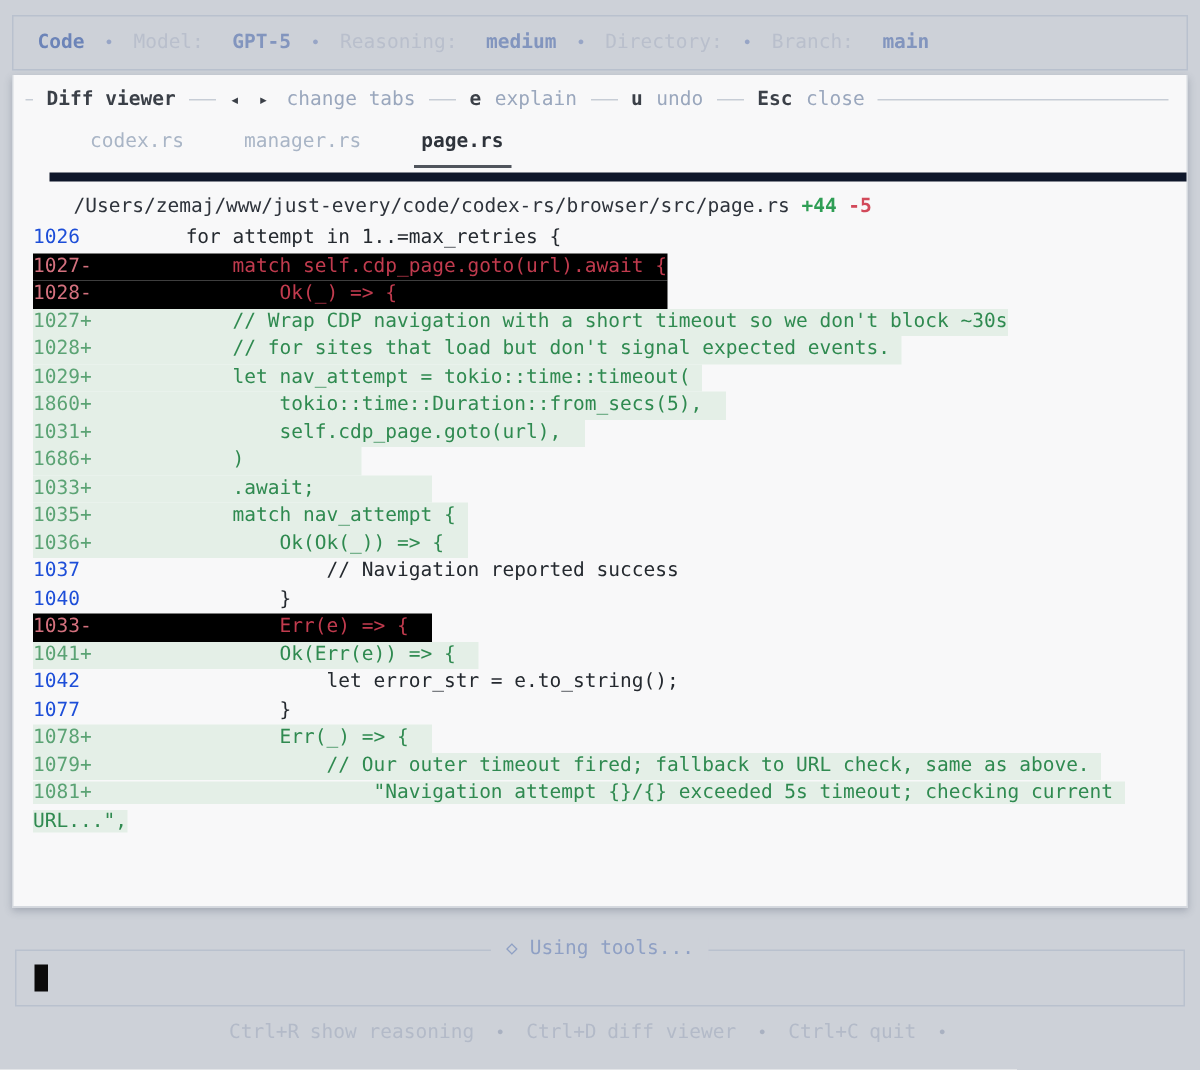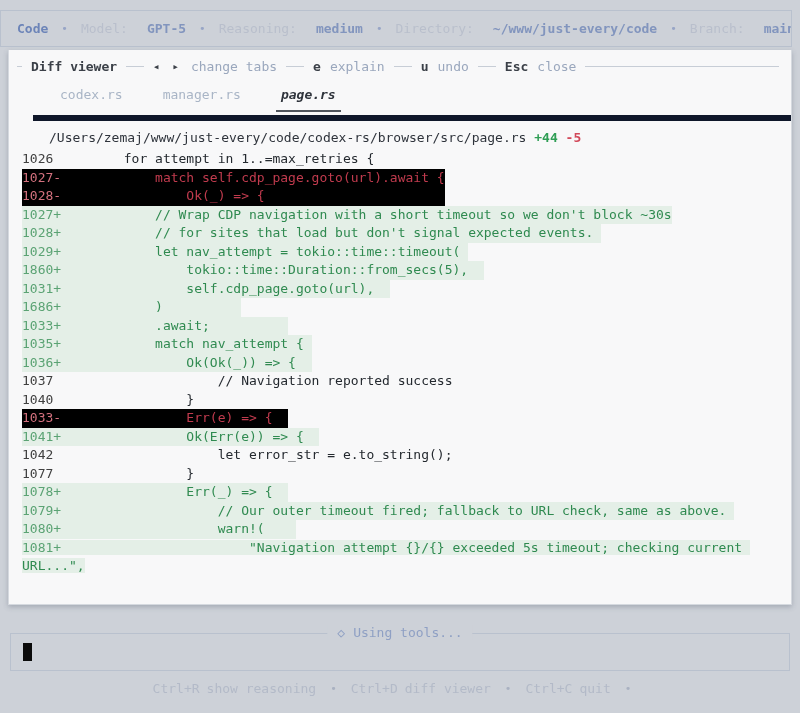--- a/index.html
+++ b/index.html
@@ -6,21 +6,21 @@
   html,body { margin:0; padding:0; }
   body {
     width:800px; height:713px; position:relative; overflow:hidden;
     background:#cdd1d8;
     font-family:"DejaVu Sans Mono", monospace;
     font-size:13px;
   }
 
   
   .titlebar {
-    position:absolute; left:0; right:8px; top:10px; height:37px;
+    position:absolute; left:8px; right:8px; top:10px; height:37px;
     border:1px solid #b9c1ce;
     display:flex; align-items:center; gap:13px;
     padding:0 16px; white-space:nowrap; overflow:hidden;
   }
   .titlebar .app   { color:#6c84b8; font-weight:bold; }
   .titlebar .bullet{ color:#97a5c6; font-size:11px; }
   .titlebar .pair  { display:flex; gap:19px; }
   .titlebar .label { color:#b9bfcc; }
   .titlebar .value { color:#8295be; font-weight:bold; }
 
@@ -44,32 +44,32 @@
   .ph-arrows{ color:#3b4048; font-size:11px; letter-spacing:3px; }
 
   .tabs {
     display:flex; gap:30px; padding:13px 12px 4px 22px;
     border-bottom:6px solid #0f172a;
     margin-left:24px;
   }
   .tab { color:#a9b5c6; padding:0 5px 9px 5px; cursor:default; }
   .tab.active {
     color:#2e333b; font-weight:bold;
-    border-bottom:2px solid #50555d; margin-bottom:-1px; padding-bottom:8px;font-style:italic;
+    border-bottom:2px solid #50555d; margin-bottom:-1px; padding-bottom:8px;
   }
 
   .filepath { padding:9px 12px 3px 13px; color:#2e333b; white-space:pre;margin-left:27px; }
   .filepath .additions { color:#2f9e55; font-weight:bold; }
   .filepath .deletions { color:#d2495a; font-weight:bold; }
 
   .diff { padding:2px 6px 0 13px; line-height:18.5px; }
   .diff-row { min-height:18.5px; }
   .diff-row .hl { white-space:pre; display:inline-block; }
   .diff-row.wrap .hl { white-space:pre-wrap; display:inline; word-break:normal; }
-  .ctx .gutter { color:#404040;margin-top:24px; }
+  .ctx .gutter { color:#1d4ed8;margin-top:24px; }
   .ctx .code   { color:#24292f; }
   .del .hl     { background:#000000; }
   .del .gutter { color:#d4717e; }
   .del .code   { color:#c13b4e; }
   .add .hl     { background:#e4efe7; }
   .add .gutter { color:#5ba374; }
   .add .code   { color:#2f8a50; }
 
   
   .tools-box {
@@ -106,21 +106,20 @@
     <span class="value">GPT-5</span>
   </span>
   <span class="bullet">•</span>
   <span class="pair">
     <span class="label">Reasoning:</span>
     <span class="value">medium</span>
   </span>
   <span class="bullet">•</span>
   <span class="pair">
     <span class="label">Directory:</span>
-    <span class="value">~/www/just-every/code</span>
   </span>
   <span class="bullet">•</span>
   <span class="pair">
     <span class="label">Branch:</span>
     <span class="value">main</span>
   </span>
 </div>
 
 <div class="panel">
 
@@ -164,21 +163,20 @@
       <div class="diff-row add"><span class="hl"><span class="gutter">1035+</span><span class="code">            match nav_attempt { </span></span></div>
       <div class="diff-row add"><span class="hl"><span class="gutter">1036+</span><span class="code">                Ok(Ok(_)) =&gt; {  </span></span></div>
       <div class="diff-row ctx"><span class="hl"><span class="gutter">1037 </span><span class="code">                    // Navigation reported success</span></span></div>
       <div class="diff-row ctx"><span class="hl"><span class="gutter">1040 </span><span class="code">                }</span></span></div>
       <div class="diff-row del"><span class="hl"><span class="gutter">1033-</span><span class="code">                Err(e) =&gt; {  </span></span></div>
       <div class="diff-row add"><span class="hl"><span class="gutter">1041+</span><span class="code">                Ok(Err(e)) =&gt; {  </span></span></div>
       <div class="diff-row ctx"><span class="hl"><span class="gutter">1042 </span><span class="code">                    let error_str = e.to_string();</span></span></div>
       <div class="diff-row ctx"><span class="hl"><span class="gutter">1077 </span><span class="code">                }</span></span></div>
       <div class="diff-row add"><span class="hl"><span class="gutter">1078+</span><span class="code">                Err(_) =&gt; {  </span></span></div>
       <div class="diff-row add"><span class="hl"><span class="gutter">1079+</span><span class="code">                    // Our outer timeout fired; fallback to URL check, same as above. </span></span></div>
-      <div class="diff-row add"><span class="hl"><span class="gutter">1080+</span><span class="code">                    warn!(    </span></span></div>
       <div class="diff-row add wrap"><span class="hl"><span class="gutter">1081+</span><span class="code">                        "Navigation attempt {}/{} exceeded 5s timeout; checking current URL...",</span></span></div>
     </div>
 </div>
 
 <div class="tools-box">
   <div class="tools-title">
     <span>◇</span>
     <span>Using tools...</span>
   </div>
   <div class="caret"></div>

